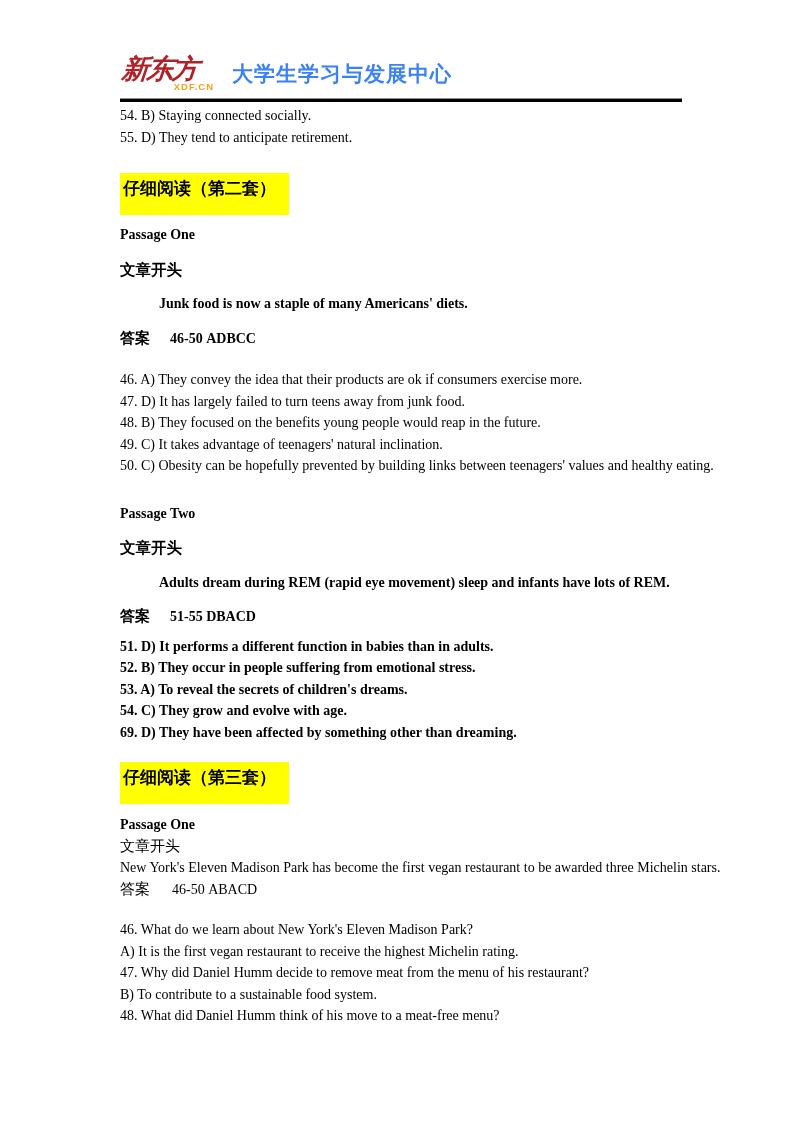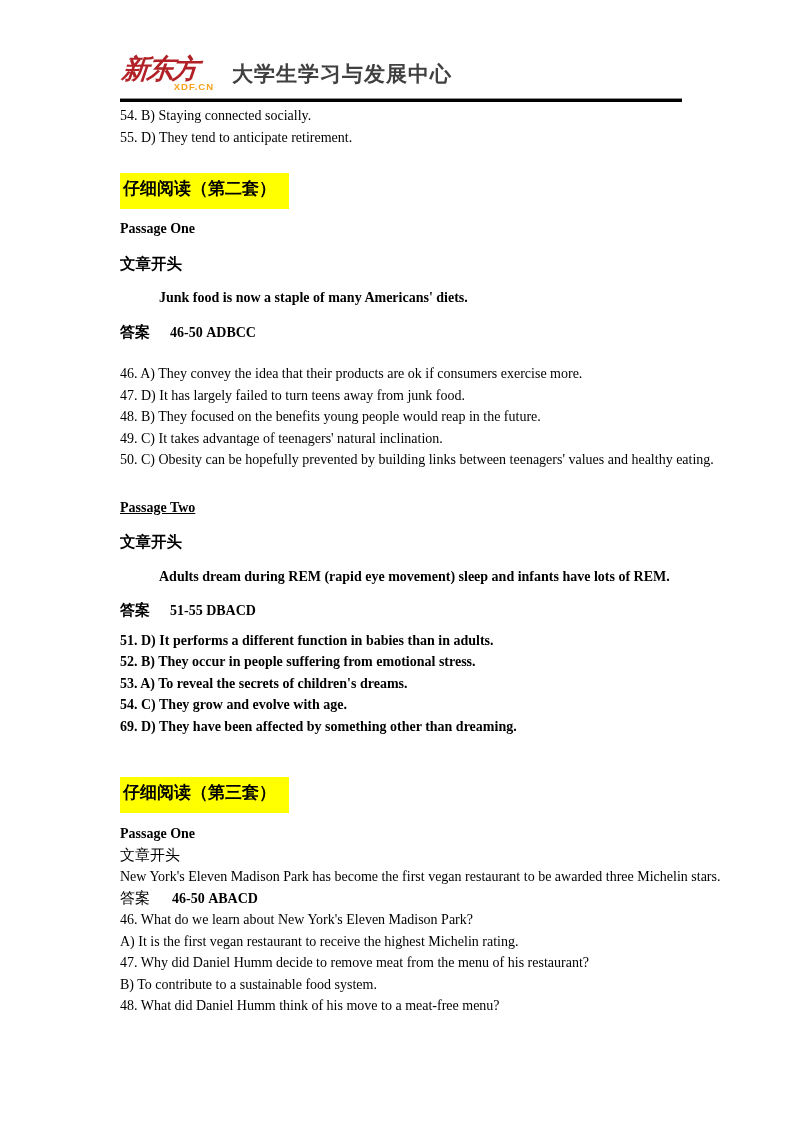--- a/index.html
+++ b/index.html
@@ -42,21 +42,21 @@
     color: #f6a21c;
     padding-left: 28px;
     margin-top: -1px;
     text-align: right;
   }
   .center-name {
     font-family: "Liberation Sans", sans-serif;
     font-weight: bold;
     font-size: 21px;
     letter-spacing: 1px;
-    color: #404040;
+    color: #3b82f6;
     white-space: nowrap;
   }
   .rule {
     margin-left: 120px;
     width: 562px;
     height: 0;
     border-top: 1px solid #8f8f8f;
     border-bottom: 3px solid #000;
   }
 
@@ -70,50 +70,50 @@
   }
   .mt-first { margin-top: 3px; }
 
   .hl-head {
     width: fit-content;
     background: #ffff00;
     font-family: "Liberation Sans", sans-serif;
     font-weight: bold;
     font-size: 17px;
     line-height: 21px;
-    padding: 5px 13px 10px 3px;
+    padding: 5px 13px 16px 3px;
     margin: 0;
   }
   .hl-head.first  { margin-top: 25px; }
-  .hl-head.second { margin-top: 40px; }
+  .hl-head.second { margin-top: 19px; }
 
   .p-title { font-weight: bold; margin-top: 9px !important; }
   .cn-sans {
     font-family: "Liberation Sans", sans-serif;
     font-weight: bold;
     font-size: 15.5px !important;
     margin-top: 13px !important;
   }
   .bold-sent { font-weight: bold; margin-top: 13px !important; margin-left: 39px; }
   .ans { margin-top: 12px !important; font-weight: bold; }
   .ans .lbl-sans {
     font-family: "Liberation Sans", sans-serif;
     font-size: 15px;
     margin-right: 20px;
   }
   .opts-lg { margin-top: 20px; }
   .opts-sm { margin-top: 8px; font-weight: bold; }
-  .pt2 { margin-top: 26px !important; text-decoration: underline; }
+  .pt2 { margin-top: 26px !important; }
 
   
   .p-title-t { font-weight: bold; margin-top: 10px !important; }
   .cn-serif { font-size: 15px !important; }
   .ans-t .lbl-serif { margin-right: 22px; }
-  .ans-t .key { font-weight: bold; }
-  .qa { }
+  .ans-t .key { font-weight: normal; }
+  .qa { margin-top: 19px; }
   .q { font-weight: normal; }
 </style>
 </head>
 <body>
 
 <div class="page">
 
   <header class="hdr">
     <div class="logo">
       <div class="logo-cn">新东方</div>

